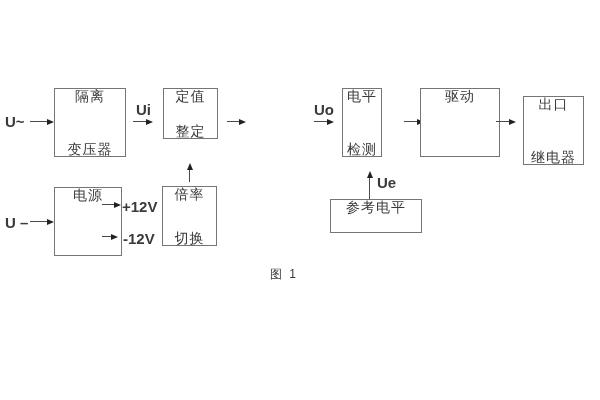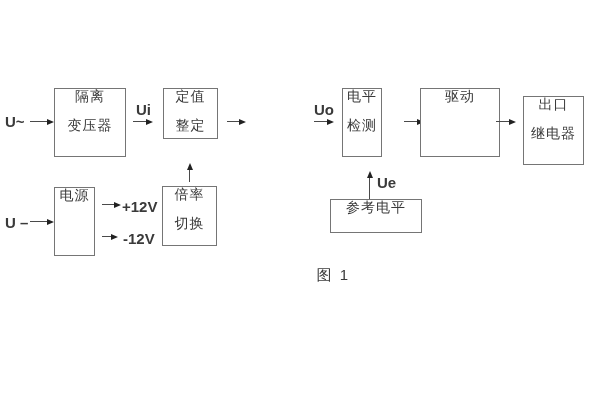--- a/index.html
+++ b/index.html
@@ -11,43 +11,43 @@
   }
   html,body{margin:0;padding:0;background:var(--background);}
   .canvas{
     position:relative;width:600px;height:400px;background:var(--background);
     font-family:"Liberation Sans","DejaVu Sans",sans-serif;color:var(--text);
     overflow:hidden;
   }
   .box{
     position:absolute;box-sizing:border-box;border:1px solid var(--box-border);
     background:var(--background);
-    display:flex;flex-direction:column;align-items:center;justify-content:flex-start;
+    display:flex;flex-direction:column;align-items:center;justify-content:space-between;
     gap:15px;font-size:14px;line-height:14px;letter-spacing:1px;
   }
   .box span{white-space:nowrap;}
   .lbl{
     position:absolute;font-size:15px;line-height:15px;font-weight:600;
     color:var(--text);white-space:nowrap;
   }
   .arr-r{position:absolute;height:0;border-top:1.4px solid var(--arrow-line);}
   .arr-r::after{
     content:"";position:absolute;left:100%;top:-2.9px;width:0;height:0;
     border-left:7px solid var(--arrow-head);
     border-top:3.5px solid transparent;border-bottom:3.5px solid transparent;
   }
   .arr-u{position:absolute;width:0;border-left:1.4px solid var(--arrow-line);}
   .arr-u::after{
     content:"";position:absolute;top:-7px;left:-2.9px;width:0;height:0;
     border-bottom:7px solid var(--arrow-head);
     border-left:3.5px solid transparent;border-right:3.5px solid transparent;
   }
   .caption{
-    position:absolute;font-size:15px;line-height:15px;letter-spacing:2px;
-    text-align:right;color:var(--text);
+    position:absolute;font-size:12px;line-height:15px;letter-spacing:2px;
+    text-align:left;color:var(--text);
   }
 </style>
 </head>
 <body>
 
 <div class="canvas">
 
   <span class="lbl" style="left:5px;top:114px">U~</span>
   <div class="arr-r" style="left:30px;top:121px;width:17px"></div>
 
@@ -84,21 +84,21 @@
   <div class="arr-r" style="left:496px;top:121px;width:13px"></div>
 
   <div class="box" style="left:523px;top:96px;width:61px;height:69px">
     <span>出口</span>
     <span>继电器</span>
   </div>
 
   <span class="lbl" style="left:5px;top:215px">U –</span>
   <div class="arr-r" style="left:30px;top:221px;width:17px"></div>
 
-  <div class="box" style="left:54px;top:187px;width:41px;height:69px">
+  <div class="box" style="left:54px;top:187px;width:68px;height:69px">
     <span>电源</span>
   </div>
 
   <div class="arr-r" style="left:102px;top:204px;width:12px"></div>
   <span class="lbl" style="left:122px;top:199px">+12V</span>
 
   <div class="arr-r" style="left:102px;top:236px;width:9px"></div>
   <span class="lbl" style="left:123px;top:231px">-12V</span>
 
   <div class="box" style="left:162px;top:186px;width:55px;height:60px">

